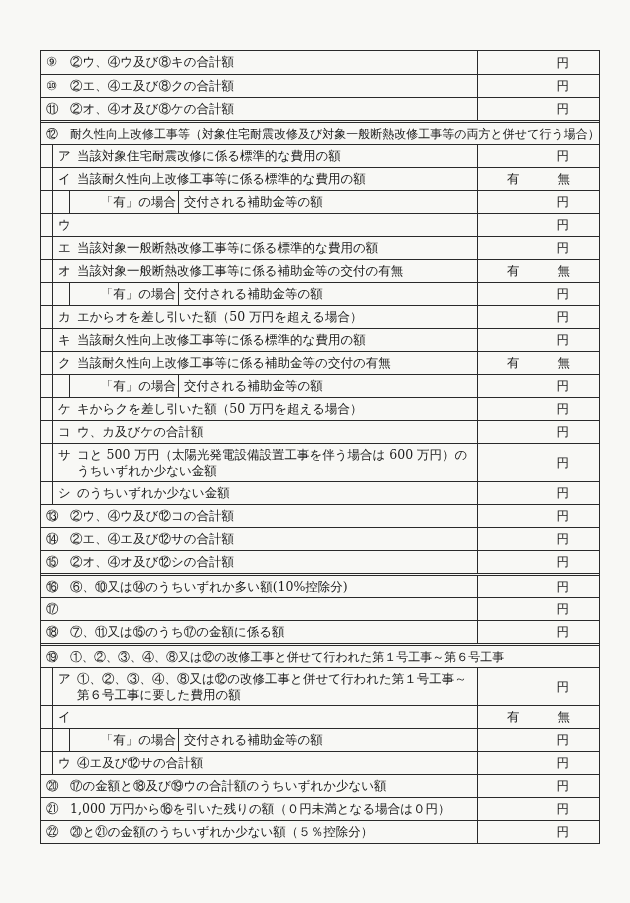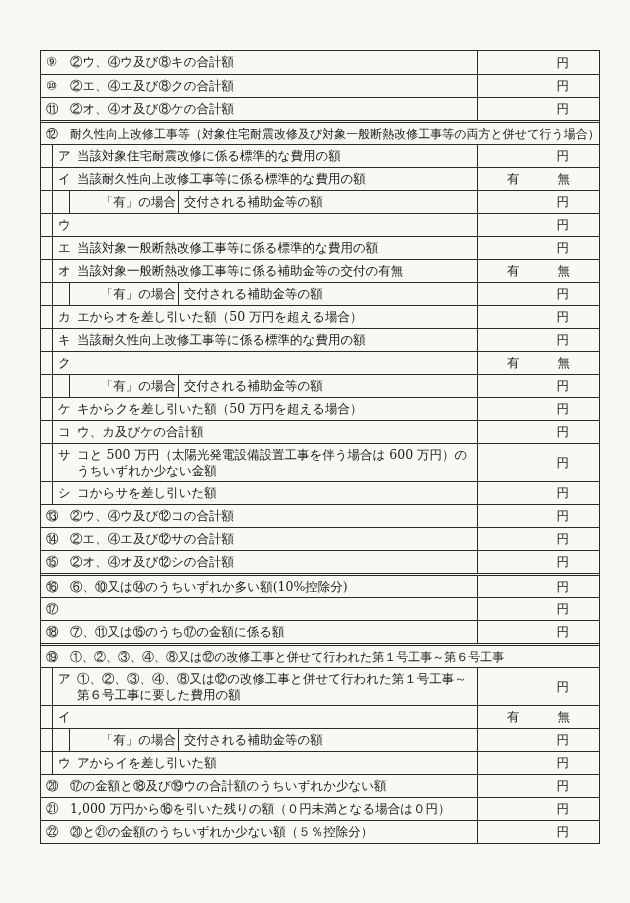--- a/index.html
+++ b/index.html
@@ -183,20 +183,21 @@
       <span class="txt">当該耐久性向上改修工事等に係る標準的な費用の額</span>
     </div>
     <div class="cell val">
         <span>円</span>
       </div>
   </div>
     <div class="row sub">
     <div class="cell gut"></div>
     <div class="cell lbl">
       <span class="num">ク</span>
+      <span class="txt">当該耐久性向上改修工事等に係る補助金等の交付の有無</span>
     </div>
     <div class="cell val umu">
         <span>有</span>
         <span>無</span>
       </div>
   </div>
     <div class="row case">
     <div class="cell gut"></div>
     <div class="cell gut2"></div>
     <div class="cell case-cell">
@@ -236,21 +237,21 @@
       <span class="txt">コと 500 万円（太陽光発電設備設置工事を伴う場合は 600 万円）のうちいずれか少ない金額</span>
     </div>
     <div class="cell val">
         <span>円</span>
       </div>
   </div>
     <div class="row sub">
     <div class="cell gut"></div>
     <div class="cell lbl">
       <span class="num">シ</span>
-      <span class="txt">コからサを差し引いた額</span>
+      <span class="txt">のうちいずれか少ない金額</span>
     </div>
     <div class="cell val">
         <span>円</span>
       </div>
   </div>
     <div class="row main">
     <div class="cell lbl">
       <span class="num">⑬</span>
       <span class="txt">②ウ、④ウ及び⑫コの合計額</span>
     </div>
@@ -338,21 +339,21 @@
       <span class="txt">交付される補助金等の額</span>
     </div>
     <div class="cell val">
         <span>円</span>
       </div>
   </div>
     <div class="row sub">
     <div class="cell gut"></div>
     <div class="cell lbl">
       <span class="num">ウ</span>
-      <span class="txt">アからイを差し引いた額</span>
+      <span class="txt">④エ及び⑫サの合計額</span>
     </div>
     <div class="cell val">
         <span>円</span>
       </div>
   </div>
     <div class="row main">
     <div class="cell lbl">
       <span class="num">⑳</span>
       <span class="txt">⑰の金額と⑱及び⑲ウの合計額のうちいずれか少ない額</span>
     </div>

